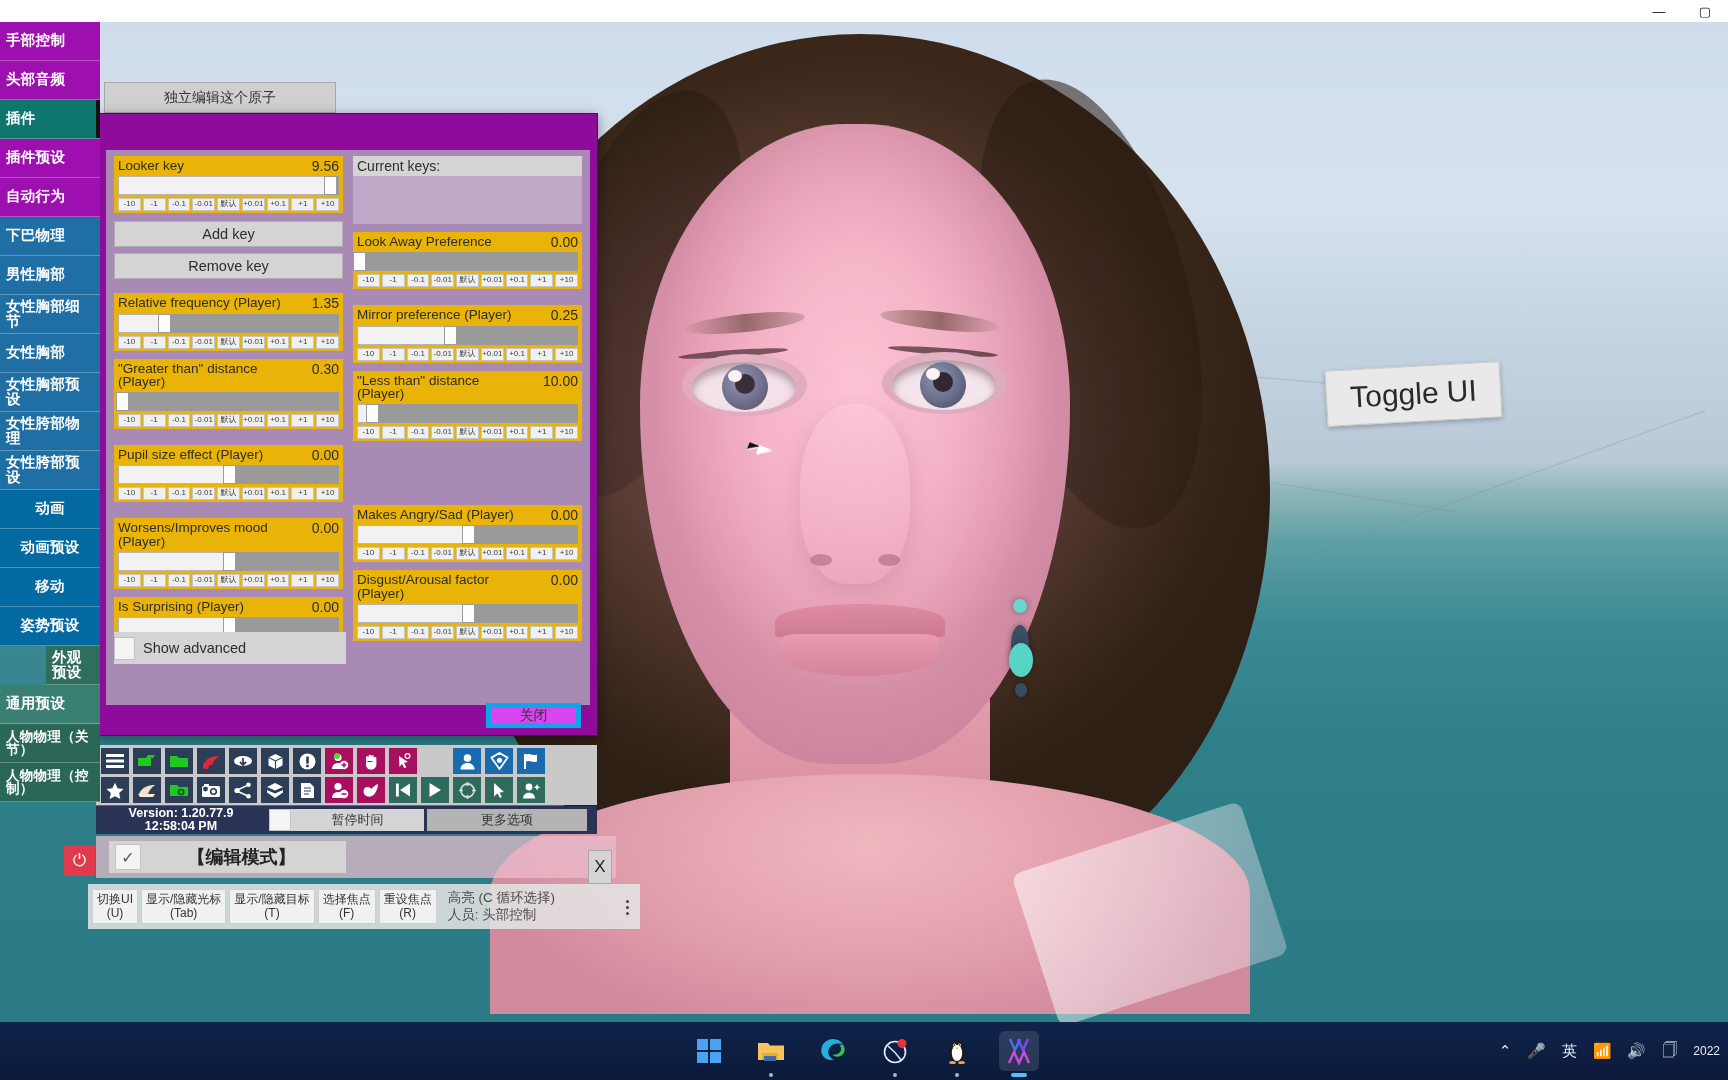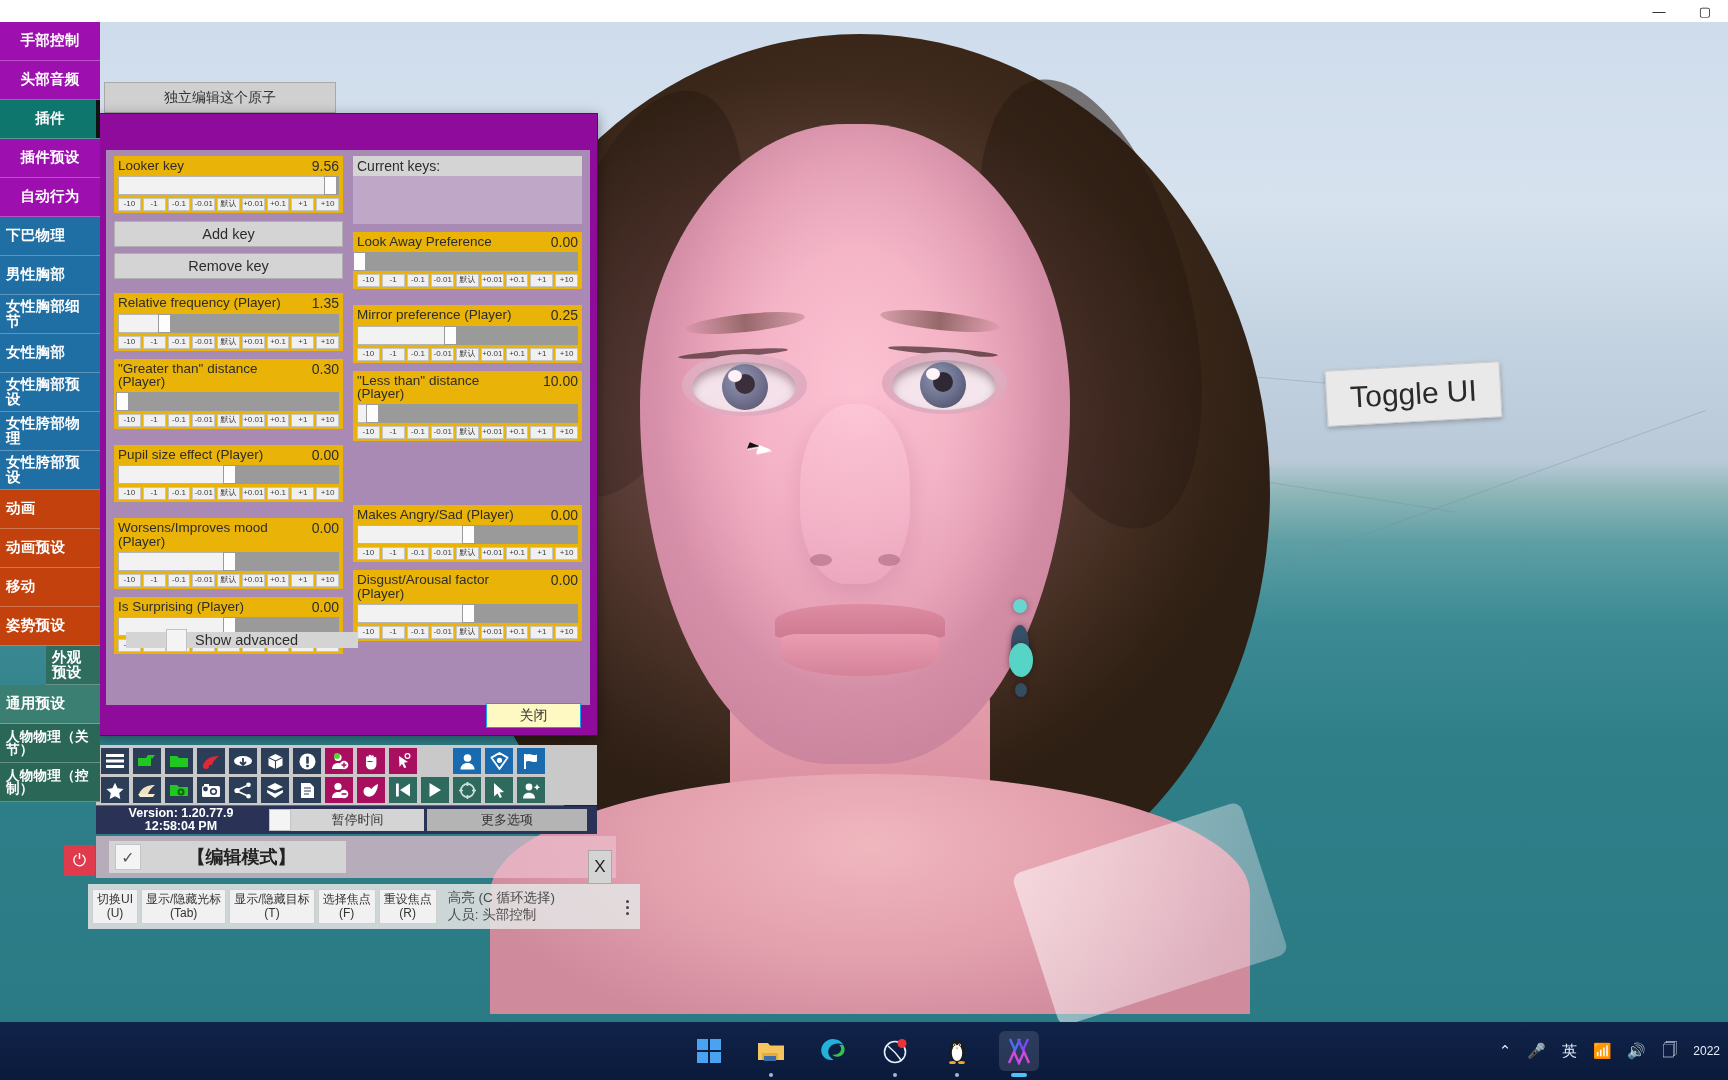--- a/index.html
+++ b/index.html
@@ -121,24 +121,24 @@
 
   
   #sidebar { position:absolute; left:0; top:22px; width:100px; z-index:30; }
   .cat {
     height:39px; display:flex; align-items:center; padding:0 6px;
     color:#ffffff; font-size:14.5px; font-weight:bold; line-height:1.05;
     border-bottom:1px solid rgba(255,255,255,.28);
     letter-spacing:.3px;
   }
   .cat.two { line-height:1.0; font-size:13.5px; }
-  .cat.purple { background:#9d0fae;justify-content:center; }
+  .cat.purple { background:#9d0fae; }
   .cat.purple.sel { background:#0f766e; box-shadow: inset -4px 0 0 #111; }
   .cat.blue   { background:#1f6ea4; }
-  .cat.teal   { background:#c2410c; }
+  .cat.teal   { background:#0369a1;justify-content:center; }
   .cat.green  { background:#3a7f72; }
   .cat.green2 { background:#2f6d5f;margin-left:46px; }
   .cat.green3 { background:#2a6757; }
 
   
   #toggle-ui {
     position:absolute; left:1326px; top:366px; width:175px; height:56px;
     background:#e9e9e9; border:1px solid #c9c9c9;
     display:flex; align-items:center; justify-content:center;
     font-size:30px; color:#2a2a2a; transform:rotate(-3.2deg);
@@ -189,29 +189,29 @@
   .btn-wide {
     background:#d4d4d4; border:1px solid #b0b0b0; height:26px;
     display:flex; align-items:center; justify-content:center;
     font-size:14.5px; color:#2d2d2d; margin-bottom:6px;
   }
   .curkeys-label { background:#d4d4d4; font-size:14px; color:#2d2d2d; padding:2px 4px; }
   .curkeys-box { background:#bfa7c8; height:48px; }
   .spacer-blk { height:8px; }
 
   .chk-row {
-    position:absolute; left:20px; top:482px; width:232px; height:16px;
-    background:#d4d4d4; display:flex; align-items:center;padding-left:40px;
+    position:absolute; left:8px; top:482px; width:232px; height:32px;
+    background:#d4d4d4; display:flex; align-items:center;
   }
   .chk-box { width:21px; height:23px; background:#f4f4f4; border:1px solid #c2c2c2; margin-right:8px; }
   .chk-label { font-size:14.5px; color:#2d2d2d; }
 
   #close-btn {
     position:absolute; right:16px; bottom:7px; width:95px; height:25px;
-    background:#fef9c3; border:1px solid #0ea5e9;
+    background:#d946ef; border:5px solid #0ea5e9;
     display:flex; align-items:center; justify-content:center;
     font-size:14px; color:#333;
   }
 
   
   #toolbar {
     position:absolute; left:96px; top:745px; width:501px; height:60px;
     background:#c9c9c9; padding:3px 5px;
   }
   .trow { display:flex; gap:4px; margin-bottom:3px; }

